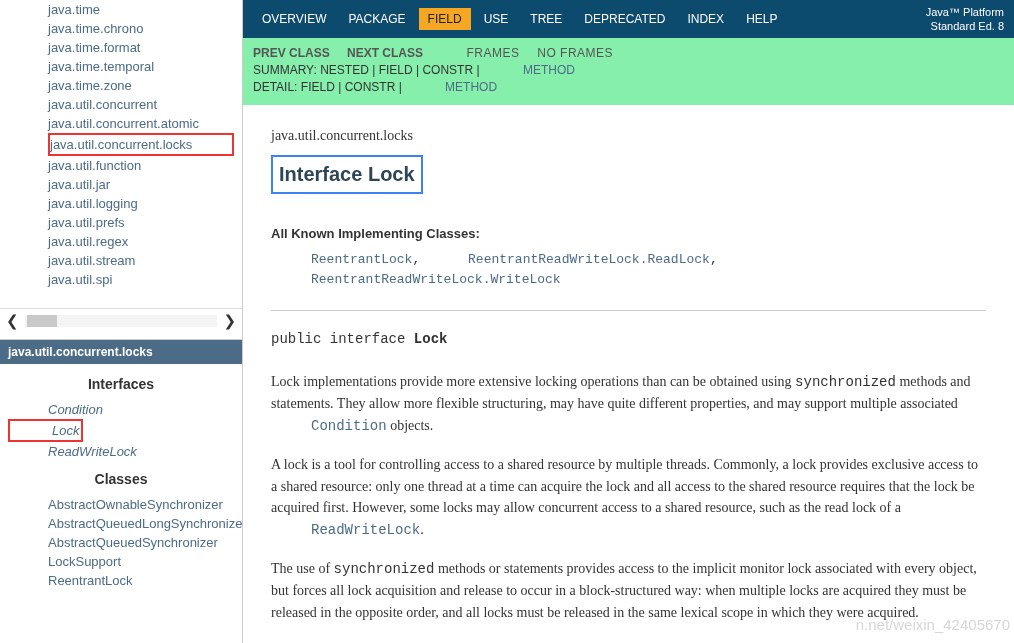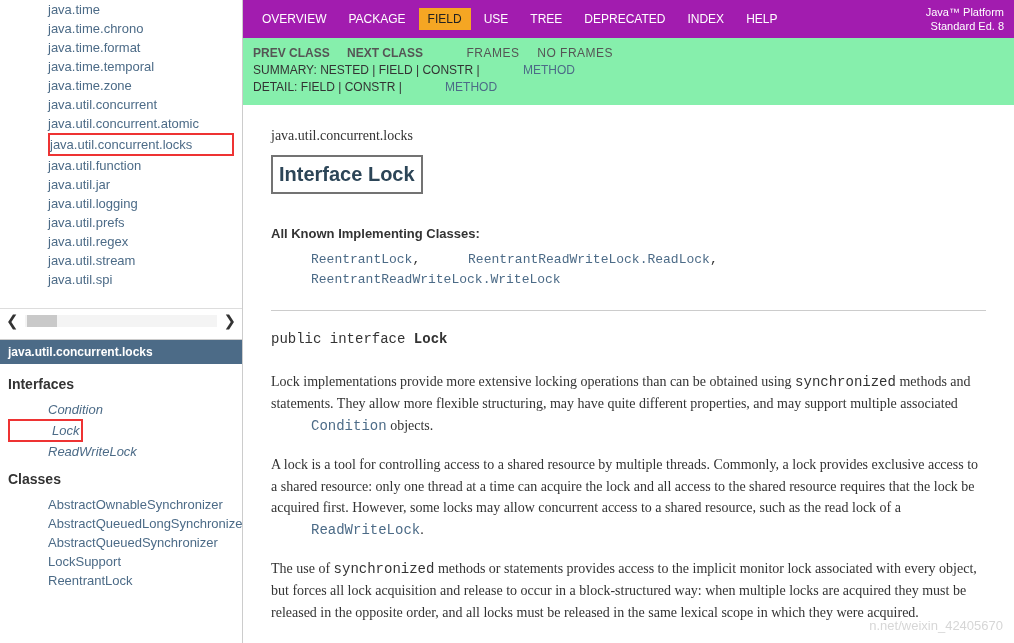--- a/index.html
+++ b/index.html
@@ -9,56 +9,56 @@
 .left-pane { width: 243px; height: 643px; display: flex; flex-direction: column; border-right: 1px solid #ccc; }
 .pkg-frame { flex: 0 0 340px; overflow: hidden; position: relative; border-bottom: 1px solid #ccc; }
 .pkg-list { height: 308px; overflow-y: scroll; overflow-x: hidden; padding: 0 8px 4px 8px; }
 .pkg-list a { display: block; line-height: 19px; font-size: 13px; color: #4c6b87; white-space: nowrap; }
 .hscroll { height: 24px; display: flex; align-items: center; justify-content: space-between; padding: 0 6px; color: #333; font-size: 15px; border-top: 1px solid #ddd; background:#fff; }
 .hscroll .track { flex:1; height:12px; margin:0 6px; background:#f4f4f4; position:relative; }
 .hscroll .thumb { position:absolute; left:2px; top:0; width:30px; height:12px; background:#c9c9c9; }
 
 .class-frame { flex: 1; overflow-y: scroll; overflow-x: hidden; padding: 0 8px; position: relative; }
 .class-frame .pkg-header { background: #4c6b87; color: #fff; font-weight: bold; font-size: 12px; padding: 5px 8px; margin: 0 -8px 12px -8px; }
-.class-frame h3 { font-size: 14px; font-weight: bold; margin: 10px 0 8px; color: #333; }
+.class-frame h3 { font-size: 14px; font-weight: bold; margin: 10px 0 8px; color: #333; text-align: center; }
 .class-frame .itm { display: block; font-style: italic; color: #4c6b87; line-height: 19px; }
 .class-frame .cls { font-style: normal; }
 
 .highlight-box { border: 2px solid #e33; padding: 0 2px; display: inline-block; }
 .highlight-pkg { border: 2px solid #e33; }
 
 .main-pane { flex: 1; height: 643px; overflow-y: auto; overflow-x: hidden; position: relative; }
-.topnav { background: #a21caf; color: #fff; display: flex; align-items: center; padding: 16px 10px; height: 38px; font-size: 12px; }
+.topnav { background: #0c4a6e; color: #fff; display: flex; align-items: center; padding: 16px 10px; height: 38px; font-size: 12px; }
 .topnav .tablist { display: flex; gap: 4px; }
 .topnav .tab { padding: 4px 9px; color: #fff; font-size: 12px; }
 .topnav .tab.active { background: #f5a623; color: #222; }
 .topnav .right { margin-left: auto; text-align:right; font-size: 11px; line-height: 14px; }
 
 .subnav { background: #86efac; padding: 8px 10px; font-size: 12px; color: #333; }
 .subnav .row { margin-bottom: 3px; }
 .subnav a { color: #4c6b87; }
 .subnav .navlink { color:#555; font-weight:bold; margin-right: 14px; }
 .subnav .frames { margin-left: 26px; color:#555; letter-spacing:0.5px; }
 .subnav .frames span { margin-right: 14px; }
 
 .content { padding: 18px 28px; font-family: Georgia, 'Times New Roman', serif; font-size: 14px; color: #333; line-height: 1.55; }
 .content .profiles { font-family: Georgia, serif; }
 .content .pkgline { font-family: Georgia, serif; margin-top: 2px; }
 .content h1 { font-family: Arial, sans-serif; font-size: 20px; font-weight: bold; color: #2c4557; margin: 8px 0 30px; display: inline-block; }
-.content h1.boxed { border: 2px solid #737373; padding: 2px 6px; }
+.content h1.boxed { border: 2px solid #3b82f6; padding: 2px 6px; }
 .content .known { font-family: Arial, sans-serif; font-size: 13px; font-weight: bold; color: #333; margin-bottom: 6px; }
 .content .impls { font-family: 'Courier New', monospace; font-size: 13px; margin-bottom: 20px; }
 .content .impls a { color: #4c6b87; }
 .content hr { border: 0; border-top: 1px solid #ccc; margin: 14px 0 18px; }
 .content .sig { font-family: 'Courier New', monospace; font-size: 14px; margin-bottom: 20px; }
 .content .sig .kw { }
 .content .sig .nm { font-weight: bold; }
 .content p { margin-bottom: 16px; }
 .content code, .content .mono { font-family: 'Courier New', monospace; }
-.watermark { position: absolute; right: 11px; bottom: 10px; color: #bbb; font-size: 13px; font-family: Arial, sans-serif; opacity: 0.6; }
+.watermark { position: absolute; right: 4px; bottom: 10px; color: #bbb; font-size: 15px; font-family: Arial, sans-serif; opacity: 0.6; }
 </style>
 </head>
 <body>
 
 <div class="left-pane">
   <div class="pkg-frame">
     <div class="pkg-list" id="pkg-list">
         <a>java.time</a>
         <a>java.time.chrono</a>
         <a>java.time.format</a>

